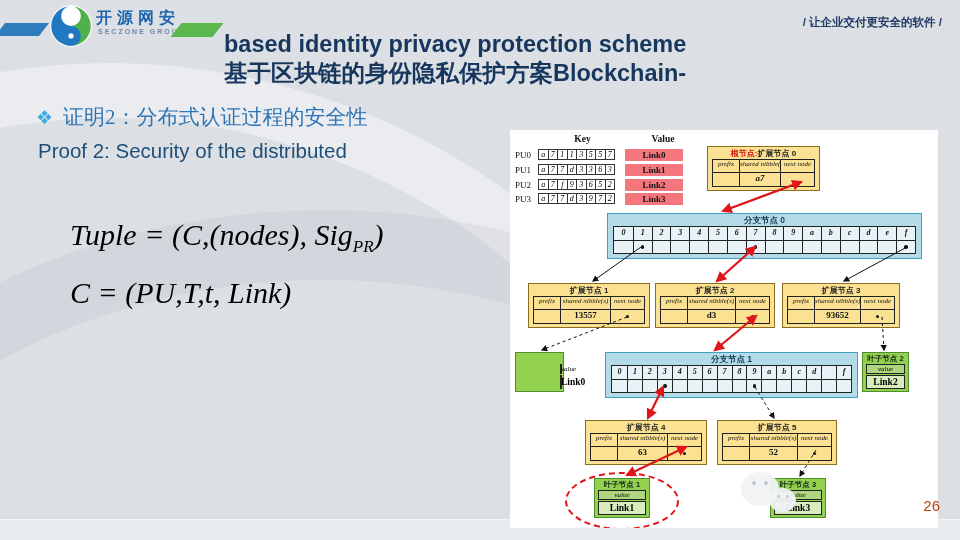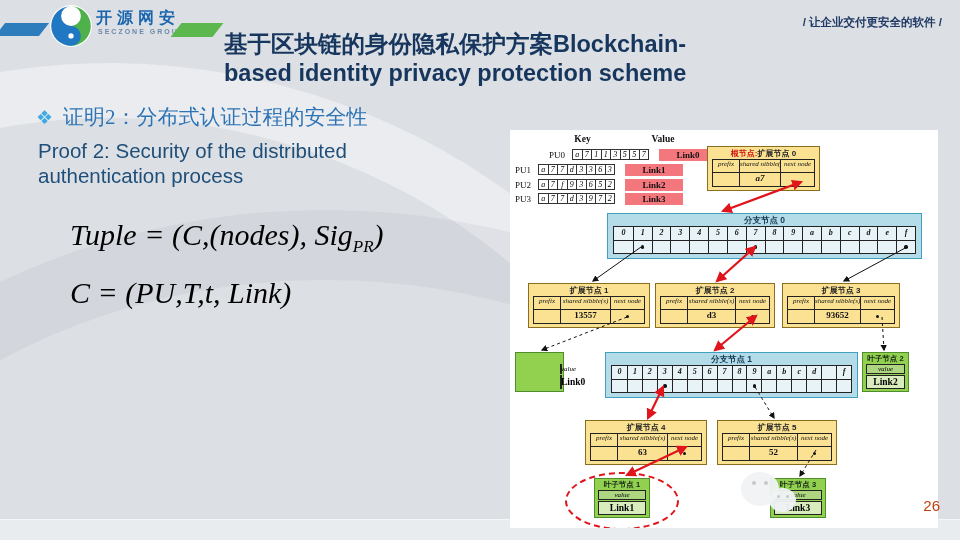--- a/index.html
+++ b/index.html
@@ -84,42 +84,41 @@
     <path d="M20 2 a18 18 0 0 1 0 36 a9 9 0 0 1 0-18 a9 9 0 0 0 0-18" fill="#4fb14a"></path>
     <path d="M20 2 a18 18 0 0 0 0 36 a9 9 0 0 0 0-18 a9 9 0 0 1 0-18" fill="#1f78c1"></path>
     <circle cx="20" cy="11" r="2.4" fill="#ffffff"></circle>
     <circle cx="20" cy="29" r="2.4" fill="#ffffff"></circle>
   </svg>
   <div class="logo-name">开源网安</div>
   <div class="logo-sub">SECZONE GROUP</div>
   <div class="skew" style="left:176px;top:23px;width:42px;height:14px;background:#5cb84e;"></div>
 
   <div class="title">
+    <div>based identity privacy protection scheme</div>
     <div>基于区块链的身份隐私保护方案Blockchain-</div>
-    <div>based identity privacy protection scheme</div>
   </div>
   <div class="tagline">/ 让企业交付更安全的软件 /</div>
 
   <div class="bullet">
     <span class="dia">❖</span><span>证明2：分布式认证过程的安全性</span>
   </div>
   <div class="proof">
     <div>Proof 2: Security of the distributed</div>
-    <div>authentication process</div>
   </div>
 
   <div class="formula" style="top:218px;"><span>Tuple</span><span> = (C,(nodes), Sig</span><sub>PR</sub><span>)</span></div>
   <div class="formula" style="top:276px;">C = (PU,T,t, Link)</div>
 
   <div class="diagram">
 
     <div class="kt-h" style="left:30px;top:4px;width:85px;">Key</div>
     <div class="kt-h" style="left:124px;top:4px;width:58px;">Value</div>
 
-    <div class="ktrow" style="left:5px;top:18px;margin-left:34px;">
+    <div class="ktrow" style="left:5px;top:18px;">
       <span class="kt-label">PU0</span>
       <span class="kt-cell">a</span>
         <span class="kt-cell">7</span>
         <span class="kt-cell">1</span>
         <span class="kt-cell">1</span>
         <span class="kt-cell">3</span>
         <span class="kt-cell">5</span>
         <span class="kt-cell">5</span>
         <span class="kt-cell">7</span>
       <span class="kt-val">Link0</span>

